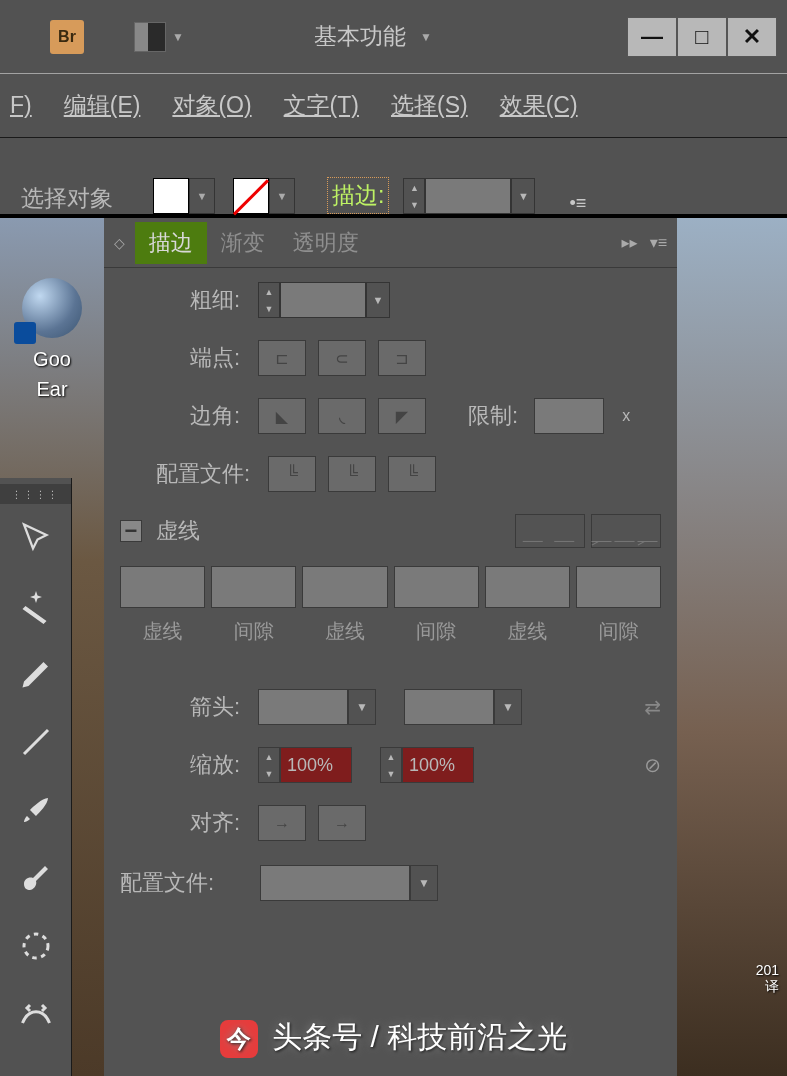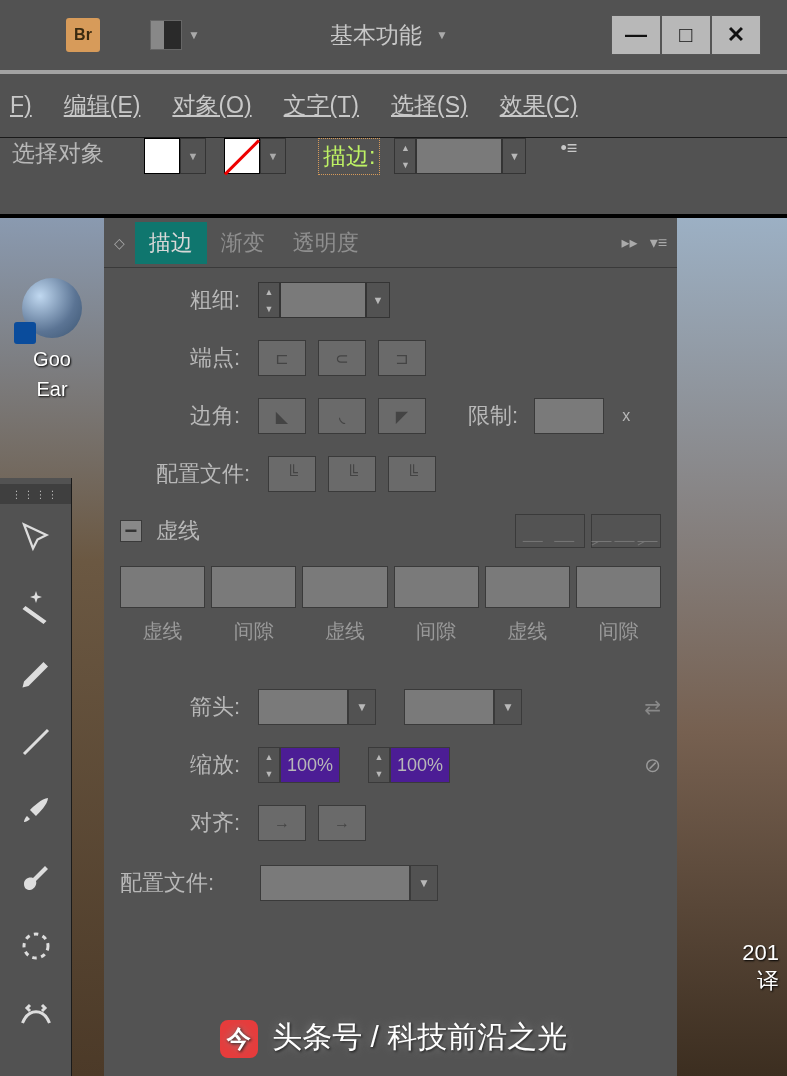--- a/index.html
+++ b/index.html
@@ -1,32 +1,32 @@
 <!DOCTYPE html>
 <html><head>
 <meta charset="utf-8">
 <style>
 * { box-sizing: border-box; margin: 0; padding: 0; font-family: "Microsoft YaHei", sans-serif; }
 body { width: 787px; height: 1076px; background: #323232; color: #b8b8b8; overflow: hidden; position: relative; }
 
-.titlebar { height: 74px; background: #525252; display: flex; align-items: center; padding: 0 26px; border-bottom: 4px solid #a3a3a3; }
+.titlebar { height: 74px; background: #525252; display: flex; align-items: center; padding: 0 10px; border-bottom: 1px solid #a3a3a3; }
 .titlebar .br-btn { width: 34px; height: 34px; background: #d79b5a; color: #3a2a10; display: flex; align-items: center; justify-content: center; font-weight: bold; border-radius: 3px; margin-left: 40px; font-size: 16px; }
 .titlebar .arrange-btn { margin-left: 50px; display: flex; align-items: center; }
 .titlebar .arrange-icon { width: 32px; height: 30px; background: #2a2a2a; border: 1px solid #666; position: relative; }
 .titlebar .arrange-icon::before { content:""; position:absolute; top:0; left:0; width:13px; height:100%; background:#888; }
 .titlebar .dropdown-arrow { margin-left: 6px; font-size: 12px; color: #aaa; }
 .titlebar .workspace { margin-left: 130px; font-size: 23px; color: #c8c8c8; display:flex; align-items:center; }
 .titlebar .winctrl { margin-left: auto; display: flex; gap: 0; }
 .titlebar .winctrl div { width: 50px; height: 40px; display: flex; align-items: center; justify-content: center; font-size: 22px; font-weight: bold; color: #111; background:#b8b8b8; border:1px solid #555; }
 
 .menubar { height: 64px; background: #525252; display: flex; align-items: center; gap: 32px; padding-left: 10px; font-size: 23px; border-bottom: 1px solid #1a1a1a; }
 .menubar span { text-decoration: underline; text-underline-offset: 2px; }
 .menubar .item { color:#c8c8c8; }
 
-.optbar { height: 80px; background: #525252; display: flex; align-items: flex-start; padding-left: 12px; border-bottom: 4px solid #000; }
+.optbar { height: 80px; background: #525252; display: flex; align-items: flex-end; padding-left: 21px; border-bottom: 4px solid #000; }
 .optbar .label1 { font-size: 23px; margin-right: 40px; }
 .swatch-group { display:flex; align-items:center; margin-right: 18px; }
 .swatch { width: 36px; height: 36px; border: 1px solid #000; }
 .swatch.white { background: #fff; }
 .swatch.none { background: #fff; position:relative; }
 .swatch.none::after { content:""; position:absolute; width:140%; height:3px; background:#e00; top:50%; left:-20%; transform:rotate(-45deg); }
 .mini-drop { width: 26px; height: 36px; background:#525252; border:1px solid #343434; display:flex; align-items:center; justify-content:center; font-size:11px; color:#aaa; }
 .stroke-label { font-size: 23px; color:#bef264; border:1px dotted #d79b5a; padding:2px 4px; margin: 0 14px; }
 .stepper { display:flex; align-items:center; }
 .stepper .arrows { width:22px; height:36px; background:#525252; border:1px solid #343434; display:flex; flex-direction:column; }
@@ -43,21 +43,21 @@
 
 .toolcol { width: 72px; background: #525252; border-right:1px solid #1a1a1a; display:flex; flex-direction:column; padding-top:6px; }
 .toolcol .grip { height:20px; display:flex; align-items:center; justify-content:center; font-size:10px; letter-spacing:2px; background:#3f3f3f; }
 .tool { height:68px; display:flex; align-items:center; justify-content:center; color:#d8d8d8; font-size:32px; position:relative; }
 .tool svg { width:36px; height:36px; }
 
 .panel-area { flex:1; background:#535353; position:relative; }
 .panel-tabs { height:50px; display:flex; align-items:center; padding-left:10px; border-bottom:1px solid #3a3a3a; }
 .panel-tabs .hide { font-size:14px; color:#aaa; margin-right:10px; }
 .tab { padding:6px 14px; font-size:22px; color:#8f8f8f; }
-.tab.active { background:#0f766e; color:#d8d8d8; }
+.tab.active { background:#4d7c0f; color:#d8d8d8; }
 .panel-tabs .panel-ctrl { margin-left:auto; display:flex; gap:12px; margin-right:10px; font-size:16px; color:#aaa; }
 
 .panel-body { padding: 14px 16px; font-size:22px; }
 .row { display:flex; align-items:center; margin-bottom:22px;gap:8px; }
 .row .lbl { width:120px; text-align:right; margin-right:10px; color:#b8b8b8; }
 .btn3 { width:48px; height:36px; background:#6a6a6a; border:1px solid #3a3a3a; margin-right:4px; display:flex; align-items:center; justify-content:center; font-size:16px; color:#444; }
 .limit-lbl { margin-left:30px; font-size:22px; }
 .limit-field { width:70px; height:36px; background:#7a7a7a; border:1px solid #3a3a3a; margin-left:8px; }
 .limit-x { margin-left:10px; font-size:16px; }
 
@@ -72,29 +72,29 @@
 .dash-lbl { text-align:center; margin-top:10px; font-size:20px; color:#9a9a9a; }
 
 .arrow-combo { display:flex; margin-right:20px; }
 .arrow-combo .v { width:90px; height:36px; background:#7a7a7a; border:1px solid #3a3a3a; }
 .arrow-combo .d { width:28px; height:36px; background:#525252; border:1px solid #3a3a3a; display:flex; align-items:center; justify-content:center; font-size:12px; }
 .swap-icon { font-size:20px; color:#888; margin-left:auto; }
 
 .scale-stepper { display:flex; margin-right:20px; }
 .scale-stepper .ar { width:22px; height:36px; background:#525252; border:1px solid #3a3a3a; display:flex; flex-direction:column; }
 .scale-stepper .ar div { flex:1; display:flex; align-items:center; justify-content:center; font-size:9px; }
-.scale-stepper .val { width:60px; height:36px; background:#4c1d95; border:1px solid #3a3a3a; padding-left:6px; font-size:18px; display:flex; align-items:center; }
+.scale-stepper .val { width:72px; height:36px; background:#7f1d1d; border:1px solid #3a3a3a; padding-left:6px; font-size:18px; display:flex; align-items:center; }
 .link-icon { font-size:20px; color:#999; margin-left:auto; }
 
 .config-row { display:flex; align-items:center; margin-top:24px; }
 .config-field { width:150px; height:36px; background:#7a7a7a; border:1px solid #3a3a3a; margin-left:10px; }
 .config-drop { width:28px; height:36px; background:#525252; border:1px solid #3a3a3a; display:flex; align-items:center; justify-content:center; font-size:12px; }
 
 .desktop-right { width:110px; background: linear-gradient(#9cb0c4 0%, #766050 60%, #3c2e20 100%); position:relative; }
-.right-text { position:absolute; bottom:80px; right:8px; color:#fff; font-size:22px; text-align:right; text-shadow:1px 1px 2px #000; }
+.right-text { position:absolute; bottom:80px; right:8px; color:#fff; font-size:14px; text-align:right; text-shadow:1px 1px 2px #000; }
 
 .watermark { position:absolute; bottom:18px; left:0; right:0; text-align:center; color:#fff; font-size:30px; font-weight:500; text-shadow:0 0 10px #888, 1px 1px 3px #000; pointer-events:none; }
 .watermark .logo { display:inline-flex; align-items:center; justify-content:center; width:38px; height:38px; background:#e63c3c; border-radius:8px; color:#fff; font-size:24px; font-weight:bold; vertical-align:middle; margin-right:6px; }
 </style>
 </head>
 <body>
 
 <div class="titlebar">
   <div class="br-btn">Br</div>
   <div class="arrange-btn">

